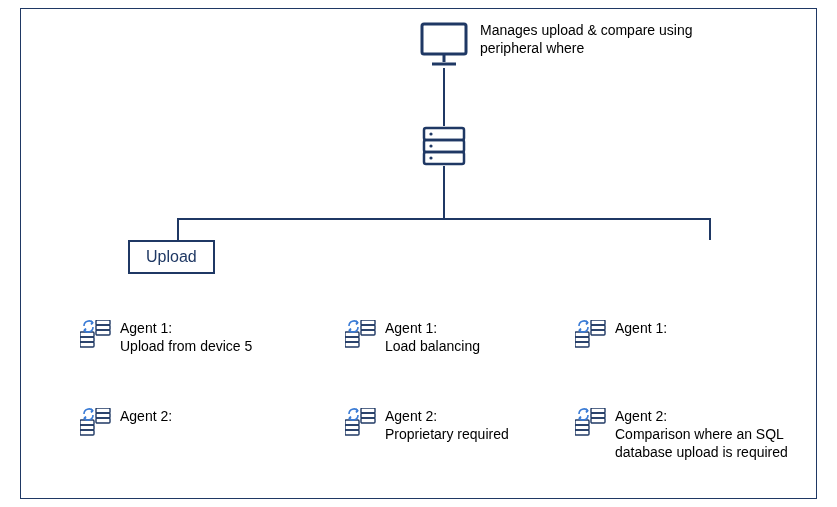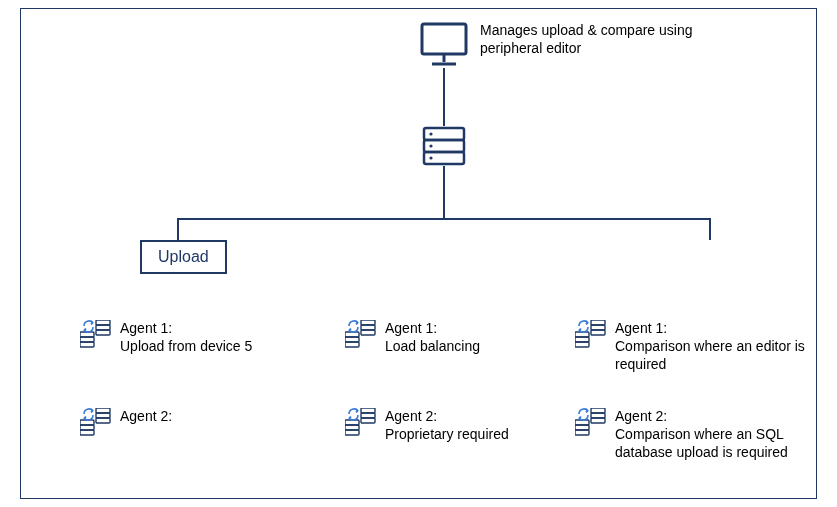--- a/index.html
+++ b/index.html
@@ -68,39 +68,39 @@
 <div class="canvas">
   <div class="frame"></div>
 
   <div class="abs" style="left:420px;top:22px;">
     <svg width="48" height="46">
         <use href="#ico-monitor"></use>
       </svg>
   </div>
   <div class="abs desc" style="left:480px;top:22px;width:260px;">
     <div>Manages upload &amp; compare using</div>
-    <div>peripheral editor</div>
+    <div>peripheral where</div>
   </div>
 
   <div class="line vline" style="left:443px;top:68px;height:58px;"></div>
 
   <div class="abs" style="left:422px;top:126px;">
     <svg width="44" height="40">
         <use href="#ico-server"></use>
       </svg>
   </div>
 
   <div class="line vline" style="left:443px;top:166px;height:52px;"></div>
 
   <div class="line hline" style="left:177px;top:218px;width:534px;"></div>
 
   <div class="line vline" style="left:177px;top:218px;height:22px;"></div>
   <div class="line vline" style="left:709px;top:218px;height:22px;"></div>
 
-  <div class="abs node-box" style="left:140px;top:240px;">
+  <div class="abs node-box" style="left:128px;top:240px;">
     <span>Upload</span>
   </div>
 
   <div class="agent" style="left:80px;top:320px;width:230px;">
     <span class="glyph"><svg width="32" height="28">
           <use href="#ico-agent"></use>
         </svg></span>
     <div class="txt">
       <div>Agent 1:</div>
       <div>Upload from device 5</div>
@@ -114,21 +114,20 @@
       <div>Agent 1:</div>
       <div>Load balancing</div>
     </div>
   </div>
   <div class="agent" style="left:575px;top:320px;width:230px;">
     <span class="glyph"><svg width="32" height="28">
           <use href="#ico-agent"></use>
         </svg></span>
     <div class="txt">
       <div>Agent 1:</div>
-      <div>Comparison where an editor is required</div>
     </div>
   </div>
 
   <div class="agent" style="left:80px;top:408px;width:230px;">
     <span class="glyph"><svg width="32" height="28">
           <use href="#ico-agent"></use>
         </svg></span>
     <div class="txt">
       <div>Agent 2:</div>
     </div>

